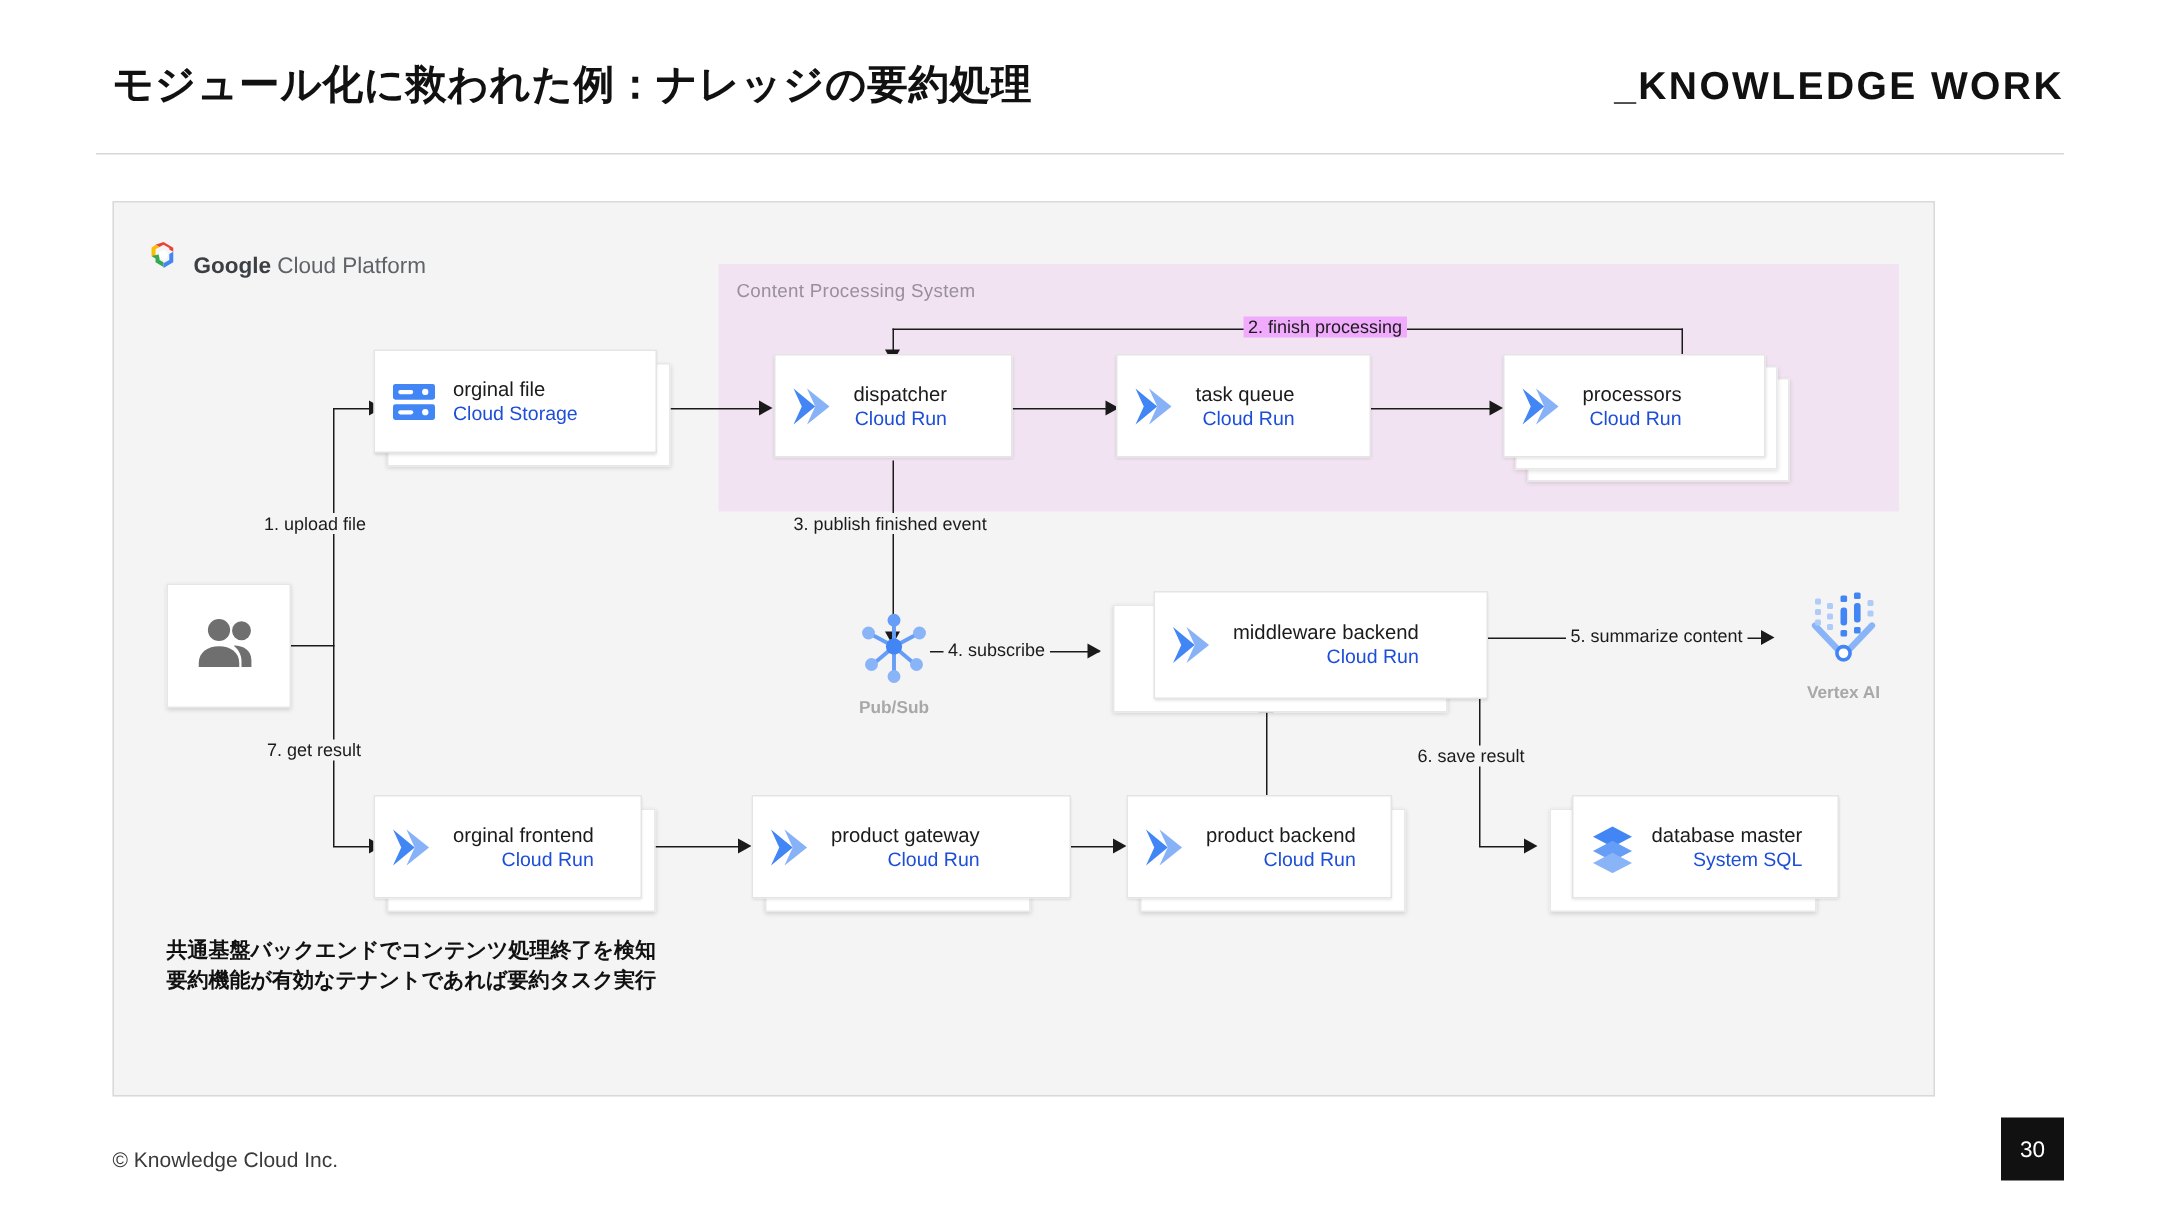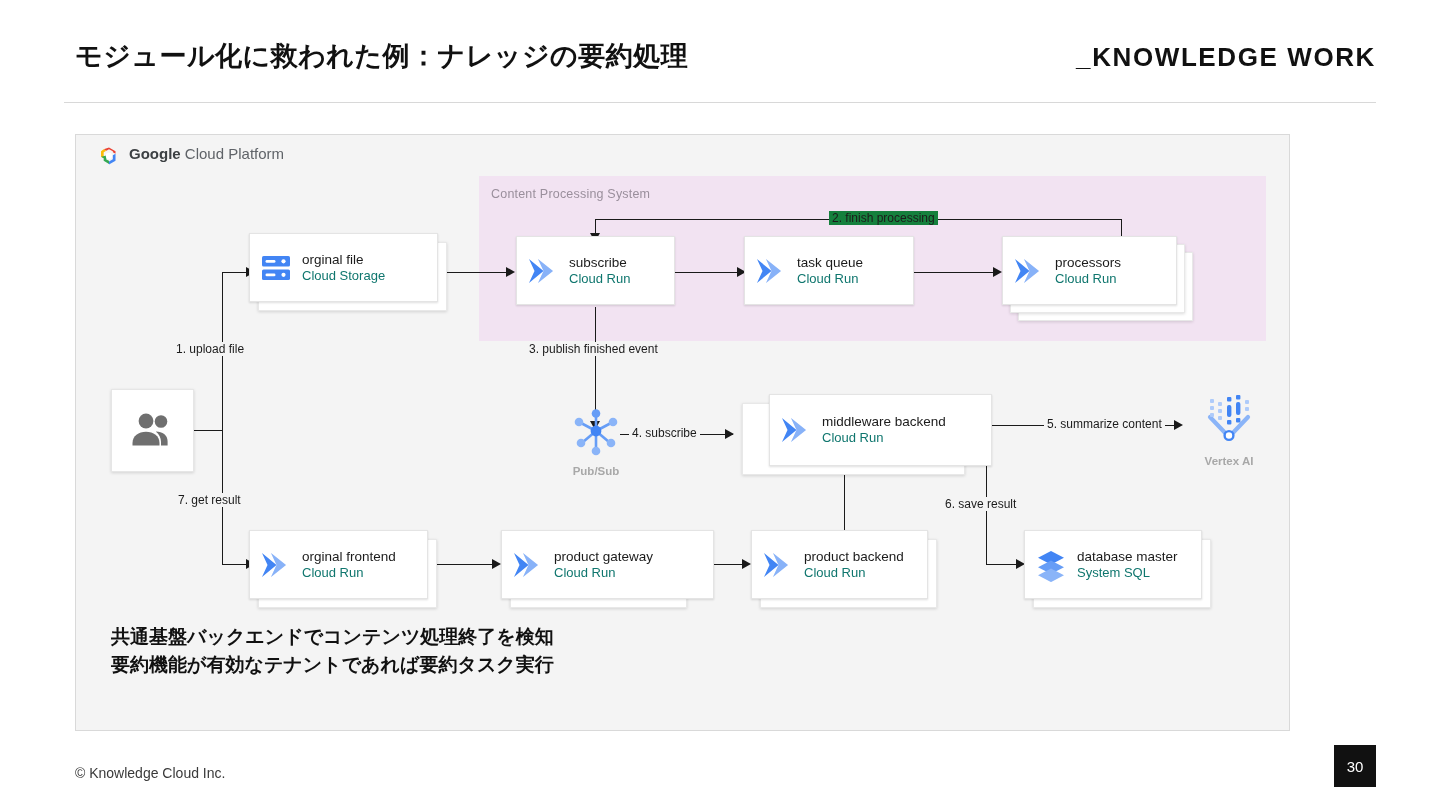--- a/index.html
+++ b/index.html
@@ -24,21 +24,21 @@
   #header-rule{
     position:absolute;left:64px;top:102px;width:1312px;height:1px;
     background:#d8d8d8;
   }
   
   #gcp-canvas{
     position:absolute;left:75px;top:134px;width:1215px;height:597px;
     background:#f4f4f4;border:1px solid #d9d9d9;box-sizing:border-box;
   }
   #gcp-brand{
-    position:absolute;left:22px;top:10px;display:flex;align-items:flex-start;gap:9px;
+    position:absolute;left:22px;top:24px;display:flex;align-items:flex-end;gap:9px;
   }
   #gcp-brand .gtext{font-size:15px;color:#5f6368;font-weight:400;}
   #gcp-brand .gtext b{color:#3c4043;font-weight:700;}
   
   #cps-panel{
     position:absolute;left:403px;top:41px;width:787px;height:165px;
     background:#f2e3f2;
   }
   #cps-label{
     position:absolute;left:12px;top:11px;
@@ -55,46 +55,46 @@
   }
   .shadow-layer{
     position:absolute;background:#ffffff;border:1px solid #e8e8e8;
     box-sizing:border-box;box-shadow:0 1px 3px rgba(0,0,0,.14);
   }
   .sl1{z-index:2;}
   .sl2{z-index:1;}
   .card .ico{flex:0 0 auto;width:52px;display:flex;align-items:center;justify-content:center;}
   .card .txt{display:flex;flex-direction:column;justify-content:center;line-height:1.28;}
   .card .t1{font-size:13.5px;color:#1b1b1b;white-space:nowrap;}
-  .card .t2{font-size:13px;color:#0f766e;white-space:nowrap;}
+  .card .t2{font-size:13px;color:#1d4ed8;white-space:nowrap;text-align:right;}
   
   #users-node{
     position:absolute;left:35px;top:254px;width:83px;height:83px;
     background:#fff;border:1px solid #e6e6e6;box-sizing:border-box;
     box-shadow:0 1px 3px rgba(0,0,0,.14);
     display:flex;align-items:center;justify-content:center;
   }
   
   .free-node{position:absolute;display:flex;flex-direction:column;align-items:center;}
   .free-node .flabel{margin-top:4px;font-size:11.5px;font-weight:700;color:#a8a8a8;white-space:nowrap;}
   
   .hline{position:absolute;height:0;border-top:1.6px solid #1a1a1a;}
   .vline{position:absolute;width:0;border-left:1.6px solid #1a1a1a;}
   .arrow-r{position:absolute;width:0;height:0;border-left:9px solid #1a1a1a;border-top:5.5px solid transparent;border-bottom:5.5px solid transparent;}
   .arrow-d{position:absolute;width:0;height:0;border-top:9px solid #1a1a1a;border-left:5.5px solid transparent;border-right:5.5px solid transparent;}
   .arrow-u{position:absolute;width:0;height:0;border-bottom:9px solid #1a1a1a;border-left:5.5px solid transparent;border-right:5.5px solid transparent;}
   .edge-label{
     position:absolute;font-size:12px;color:#1b1b1b;white-space:nowrap;
     background:#f4f4f4;padding:0 3px;
   }
-  .edge-label.on-purple{background:#15803d;}
+  .edge-label.on-purple{background:#f0abfc;}
   
   #caption{
     position:absolute;left:35px;top:488px;
-    font-size:19px;font-weight:700;color:#111;line-height:1.45;
+    font-size:14px;font-weight:700;color:#111;line-height:1.45;
     white-space:pre-line;
   }
   
   #copyright{
     position:absolute;left:75px;top:765px;font-size:14px;color:#3a3a3a;
   }
   #page-badge{
     position:absolute;left:1334px;top:745px;width:42px;height:42px;
     background:#111;color:#fff;display:flex;align-items:center;justify-content:center;
     font-size:15px;
@@ -213,21 +213,21 @@
   <div class="node" style="left:440px;top:101px;">
     <div class="card" style="width:159px;height:69px;">
       <div class="ico">
         <svg width="40" height="32" viewBox="0 0 40 32">
           <path d="M6 4 L20.5 16 L6 28 L11.5 16z" fill="#4285f4"></path>
           <path d="M15 4 L30 16 L15 28 L20.5 16z" fill="#aecbfa"></path>
           <path d="M15 4 L30 16 L15 28 L20.5 16z" fill="#4285f4" opacity=".35"></path>
         </svg>
       </div>
       <div class="txt">
-        <span class="t1">subscribe</span>
+        <span class="t1">dispatcher</span>
         <span class="t2">Cloud Run</span>
       </div>
     </div>
   </div>
 
   <div class="node" style="left:668px;top:101px;">
     <div class="card" style="width:170px;height:69px;">
       <div class="ico">
         <svg width="40" height="32" viewBox="0 0 40 32">
           <path d="M6 4 L20.5 16 L6 28 L11.5 16z" fill="#4285f4"></path>
@@ -374,21 +374,21 @@
       </div>
       <div class="txt">
         <span class="t1">product backend</span>
         <span class="t2">Cloud Run</span>
       </div>
     </div>
   </div>
 
   <div class="node" style="left:948px;top:395px;">
     <div class="shadow-layer sl1" style="left:9px;top:9px;width:178px;height:69px;"></div>
-    <div class="card" style="width:178px;height:69px;">
+    <div class="card" style="width:178px;height:69px;margin-left:24px;">
       <div class="ico">
         <svg width="34" height="34" viewBox="0 0 34 34">
           <path d="M17 3 L30 9.8 L17 16.6 L4 9.8z" fill="#4285f4"></path>
           <path d="M17 12.5 L30 19.3 L17 26.1 L4 19.3z" fill="#669df6"></path>
           <path d="M17 20.5 L30 27.3 L17 34.1 L4 27.3z" fill="#8ab4f8"></path>
         </svg>
       </div>
       <div class="txt">
         <span class="t1">database master</span>
         <span class="t2">System SQL</span>

